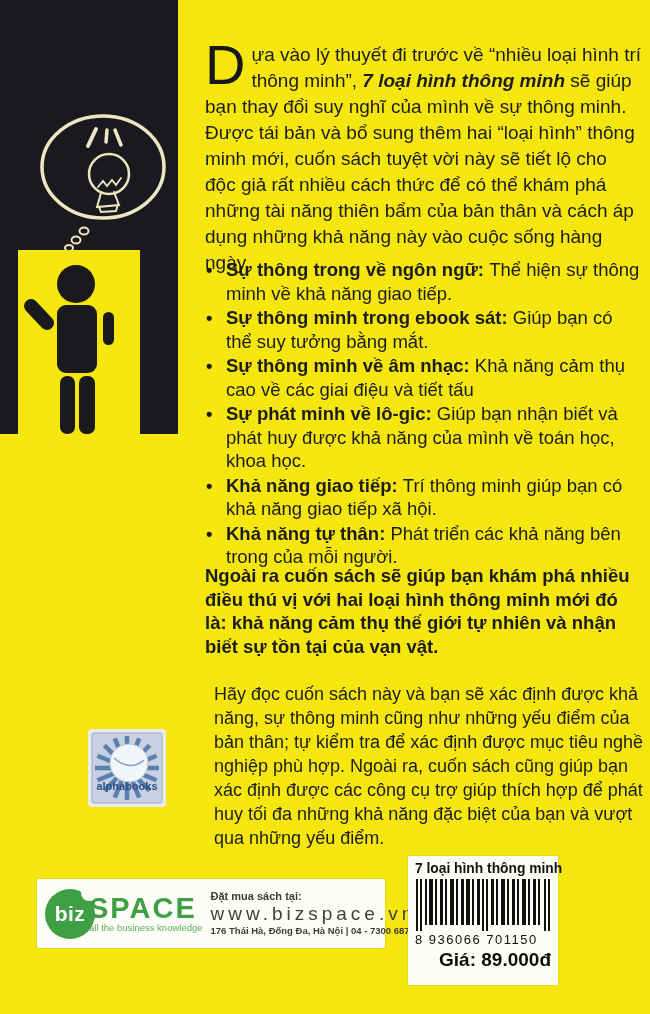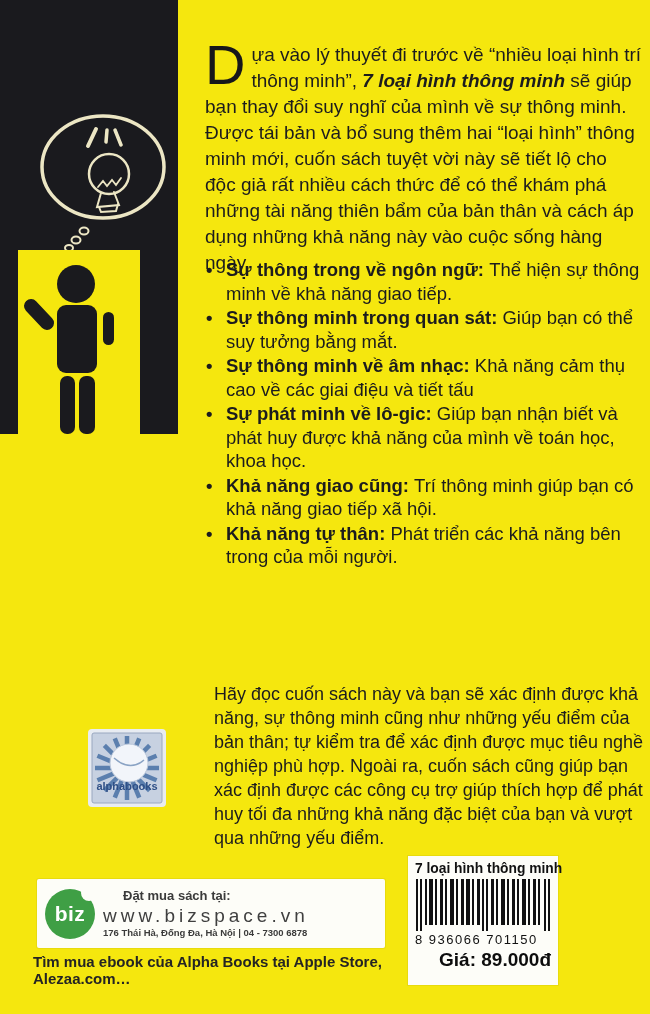--- a/index.html
+++ b/index.html
@@ -49,21 +49,21 @@
   }
   .biz-circle .bite{
     position:absolute;right:-2px;top:-4px;width:16px;height:16px;border-radius:50%;
     background:#fdfdf8;
   }
   .biz-circle .biz-txt{color:#ffffff;font-weight:bold;font-size:21px;letter-spacing:0.5px;}
   .space-col{display:flex;flex-direction:column;margin-left:-6px;}
   .space-txt{color:#3f9f45;font-size:29px;font-weight:bold;letter-spacing:2px;line-height:28px;}
   .tagline{color:#5fae57;font-size:9.5px;text-align:right;margin-top:0;}
   .biz-info{display:flex;flex-direction:column;color:#3b3b3b;line-height:1.25;min-width:0;}
-  .biz-info .l1{font-size:13px;font-weight:bold;margin-left:20px;}
+  .biz-info .l1{font-size:11px;font-weight:bold;}
   .biz-info .l2{font-size:11.5px;font-weight:bold;}
   .biz-info .l3{font-size:19px;letter-spacing:4px;color:#3f3f3f;line-height:22px;white-space:nowrap;}
   .biz-info .l4{font-size:9.5px;font-weight:bold;white-space:nowrap;}
   
   .ebook-line{
     position:absolute;left:33px;top:953px;width:420px;
     font-size:15px;font-weight:bold;color:#242424;
   }
   
   .price-box{
@@ -119,40 +119,41 @@
     <span class="dropcap">D</span><span>ựa vào lý thuyết đi trước về “nhiều loại hình trí thông minh”, </span><span class="em7">7 loại hình thông minh</span><span> sẽ giúp bạn thay đổi suy nghĩ của mình về sự thông minh. Được tái bản và bổ sung thêm hai “loại hình” thông minh mới, cuốn sách tuyệt vời này sẽ tiết lộ cho độc giả rất nhiều cách thức để có thể khám phá những tài năng thiên bẩm của bản thân và cách áp dụng những khả năng này vào cuộc sống hàng ngày.</span>
   </p>
 
   <ul class="copy-block bullets">
     <li>
       <span class="dot">•</span>
       <span class="li-text"><span class="lbl">Sự thông trong về ngôn ngữ: </span><span>Thể hiện sự thông minh về khả năng giao tiếp.</span></span>
     </li>
     <li>
       <span class="dot">•</span>
-      <span class="li-text"><span class="lbl">Sự thông minh trong quan sát: </span><span>Giúp bạn có thể suy tưởng bằng mắt.</span></span>
+      <span class="li-text"><span class="lbl">Sự thông minh trong ebook sát: </span><span>Giúp bạn có thể suy tưởng bằng mắt.</span></span>
     </li>
     <li>
       <span class="dot">•</span>
       <span class="li-text"><span class="lbl">Sự thông minh về âm nhạc: </span><span>Khả năng cảm thụ cao về các giai điệu và tiết tấu</span></span>
     </li>
     <li>
       <span class="dot">•</span>
       <span class="li-text"><span class="lbl">Sự phát minh về lô-gic: </span><span>Giúp bạn nhận biết và phát huy được khả năng của mình về toán học, khoa học.</span></span>
     </li>
     <li>
       <span class="dot">•</span>
-      <span class="li-text"><span class="lbl">Khả năng giao cũng: </span><span>Trí thông minh giúp bạn có khả năng giao tiếp xã hội.</span></span>
+      <span class="li-text"><span class="lbl">Khả năng giao tiếp: </span><span>Trí thông minh giúp bạn có khả năng giao tiếp xã hội.</span></span>
     </li>
     <li>
       <span class="dot">•</span>
       <span class="li-text"><span class="lbl">Khả năng tự thân: </span><span>Phát triển các khả năng bên trong của mỗi người.</span></span>
     </li>
   </ul>
 
+  <p class="copy-block bold-para">Ngoài ra cuốn sách sẽ giúp bạn khám phá nhiều điều thú vị với hai loại hình thông minh mới đó là: khả năng cảm thụ thế giới tự nhiên và nhận biết sự tồn tại của vạn vật.</p>
 
   <p class="copy-block closing">Hãy đọc cuốn sách này và bạn sẽ xác định được khả năng, sự thông minh cũng như những yếu điểm của bản thân; tự kiểm tra để xác định được mục tiêu nghề nghiệp phù hợp. Ngoài ra, cuốn sách cũng giúp bạn xác định được các công cụ trợ giúp thích hợp để phát huy tối đa những khả năng đặc biệt của bạn và vượt qua những yếu điểm.</p>
 
   <div class="sticker">
     <svg width="78" height="80" viewBox="0 0 78 80">
       <rect x="0" y="1" width="78" height="78" rx="4" fill="#e8ecf2"></rect>
       <rect x="4" y="5" width="70" height="70" rx="2" fill="#c7d1e1" stroke="#9aa8c0" stroke-width="1"></rect>
       <g stroke="#5b7fae" stroke-width="4.5">
         <line x1="39" y1="8" x2="39" y2="26" transform="rotate(0 39 40)"></line>
         <line x1="39" y1="8" x2="39" y2="26" transform="rotate(22.5 39 40)"></line>
@@ -176,29 +177,32 @@
       <text x="39" y="62" text-anchor="middle" font-size="11" font-weight="bold" fill="#2e4f86">alphabooks</text>
     </svg>
   </div>
 
   <div class="bizspace-box">
     <div class="biz-logo">
       <div class="biz-circle">
         <span class="bite"></span>
         <span class="biz-txt">biz</span>
       </div>
+      <div class="space-col">
+        <span class="space-txt">SPACE</span>
+        <span class="tagline">all the business knowledge</span>
+      </div>
     </div>
     <div class="biz-info">
       <span class="l1">Đặt mua sách tại:</span>
       <span class="l3">www.bizspace.vn</span>
       <span class="l4">176 Thái Hà, Đống Đa, Hà Nội | 04 - 7300 6878</span>
     </div>
   </div>
 
-  <div class="ebook-line">Tìm mua ebook của Alpha Books tại Apple Store, Alezaa.com…</div>
 
   <div class="price-box">
     <span class="pb-title">7 loại hình thông minh</span>
     <svg class="barcode" width="134" height="52" viewBox="0 0 134 52">
       <g fill="#111">
         <rect x="0" y="0" width="2" height="52"></rect>
           <rect x="4" y="0" width="2" height="52"></rect>
         <rect x="9" y="0" width="2" height="46"></rect>
           <rect x="13" y="0" width="4" height="46"></rect>
         <rect x="19" y="0" width="2" height="46"></rect>

